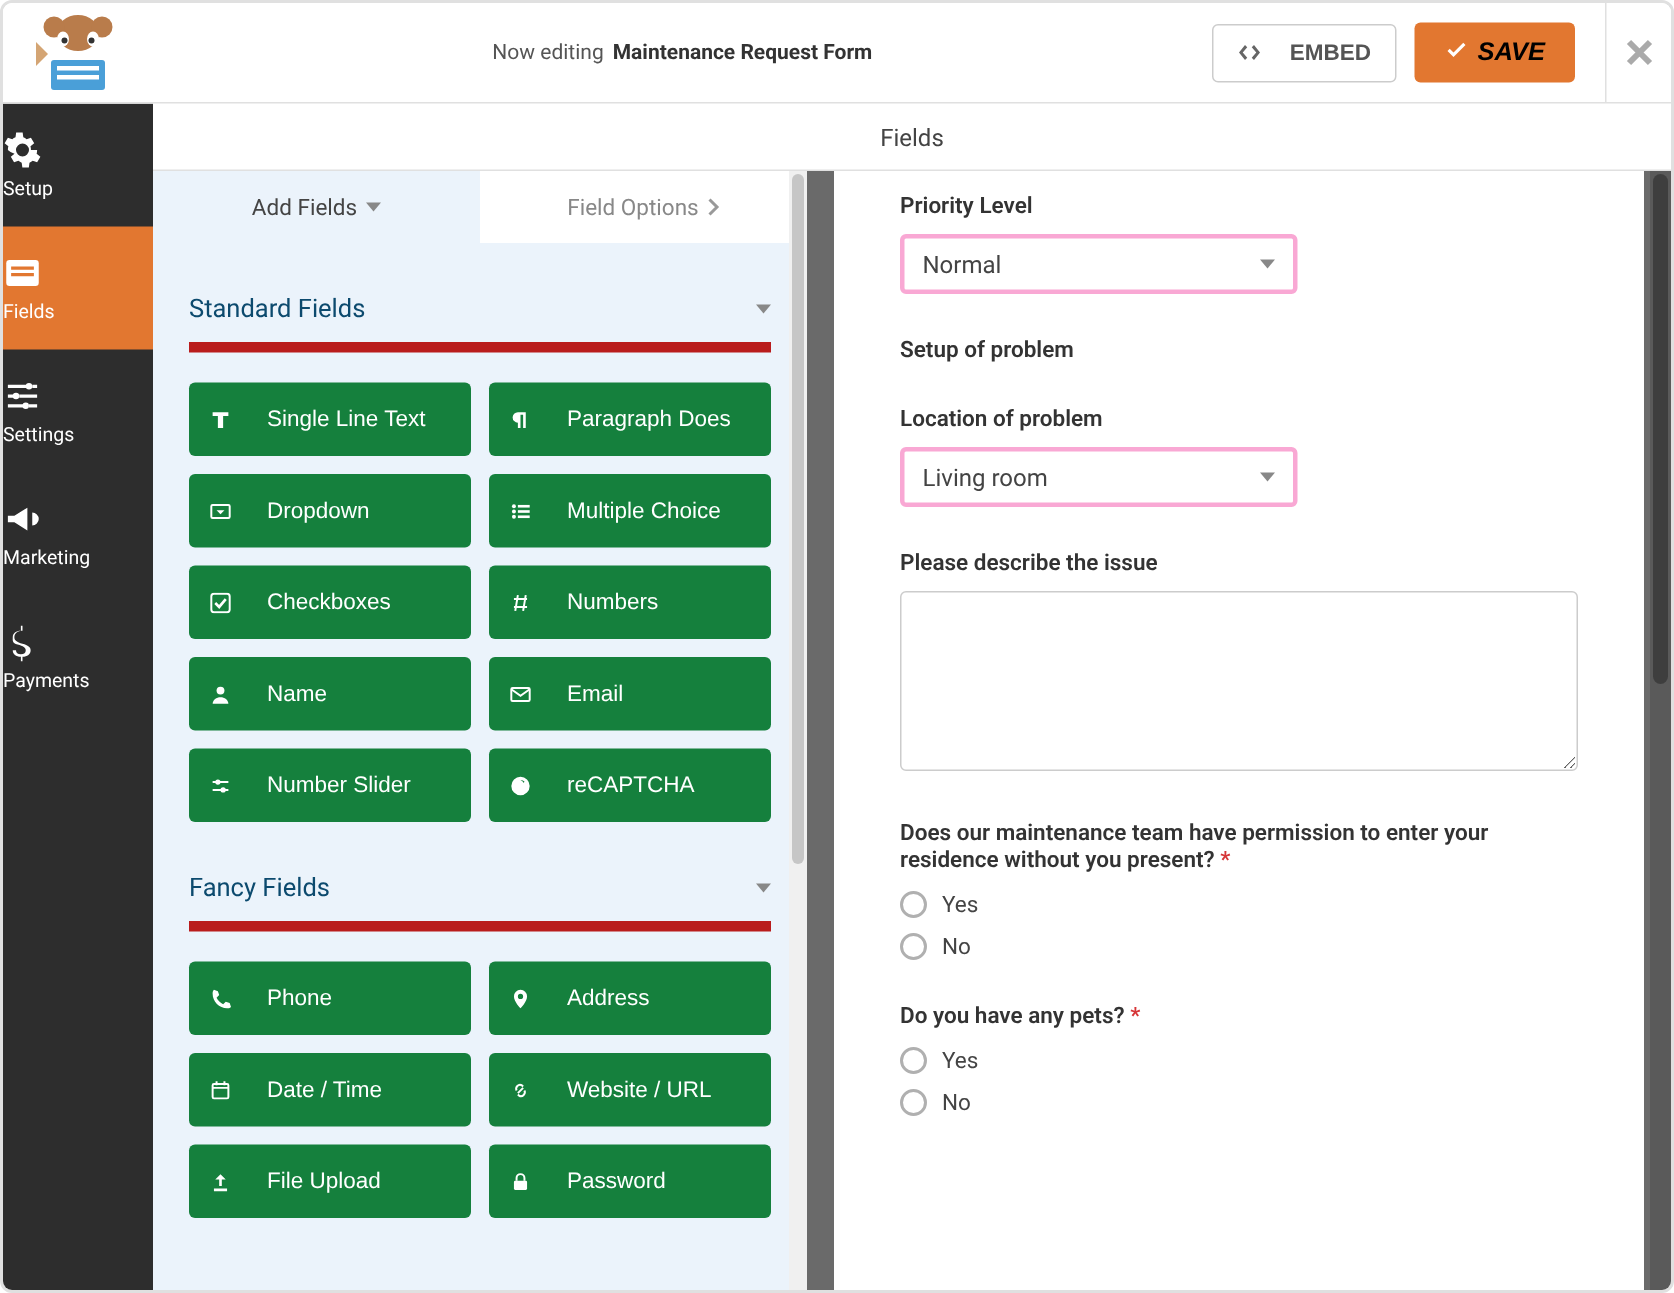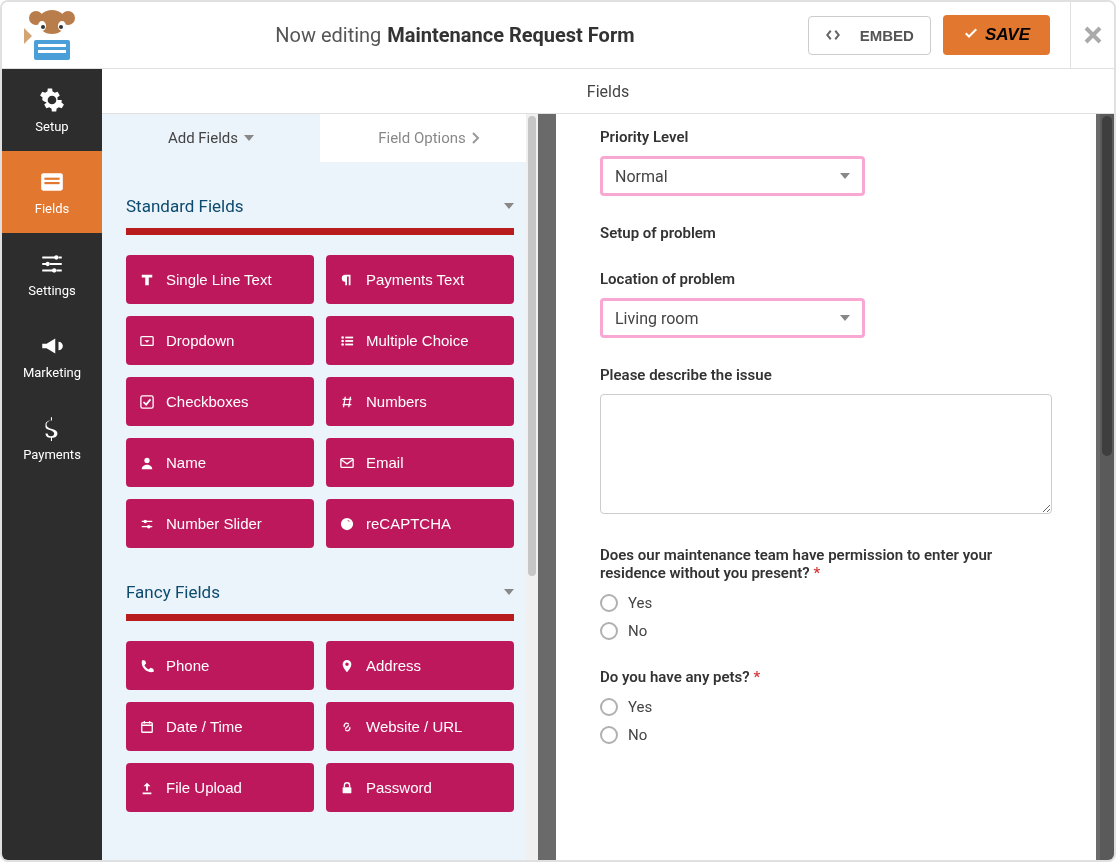--- a/index.html
+++ b/index.html
@@ -1,50 +1,50 @@
 <!DOCTYPE html>
 <html><head>
   <meta charset="utf-8">
   <style>
     * { box-sizing: border-box; margin: 0; padding: 0; }
     body { font-family: -apple-system, BlinkMacSystemFont, "Segoe UI", Roboto, sans-serif; width: 1116px; height: 862px; overflow: hidden; border: 2px solid #e0e0e0; border-radius: 8px; }
     
     .topbar { height: 67px; display: flex; align-items: center; border-bottom: 1px solid #e0e0e0; background: #fff; position: relative; }
     .logo { width: 100px; display: flex; align-items: center; justify-content: center; height: 100%; }
     .logo svg { width: 64px; height: 54px; }
-    .title-area { flex: 1; display: flex; justify-content: center; font-size: 20px; color: #444; }
+    .title-area { flex: 1; display: flex; justify-content: center; font-size: 14px; color: #444; }
     .title-area .editing { font-weight: 400; color: #555; }
     .title-area .formname { font-weight: 700; color: #333; margin-left: 6px; }
     .top-actions { display: flex; align-items: center; gap: 12px; padding-right: 20px; height: 100%; }
     .btn-embed { border: 1px solid #ccc; background: #fff; color: #555; padding: 10px 16px; font-size: 15px; font-weight: 600; border-radius: 4px; cursor: pointer; display: flex; align-items: center; gap: 19px; }
     .btn-save { background: #e27730; color: #000000; border: none; padding: 10px 20px; font-size: 17px; font-weight: 700; border-radius: 4px; cursor: pointer; display: flex; align-items: center; gap: 6px; font-style: italic; }
     .close-x { width: 44px; height: 100%; display: flex; align-items: center; justify-content: center; font-size: 26px; color: #aaa; border-left: 1px solid #e0e0e0; cursor: pointer; }
     
     .main { display: flex; height: calc(100% - 67px); }
     .sidenav { width: 100px; background: #2d2d2d; display: flex; flex-direction: column; }
-    .sidenav-item { height: 82px; display: flex; flex-direction: column; align-items: center; justify-content: center; color: #fff; font-size: 13px; cursor: pointer; gap: 6px; }
+    .sidenav-item { height: 82px; display: flex; flex-direction: column; justify-content: center; color: #fff; font-size: 13px; cursor: pointer; gap: 6px; }
     .sidenav-item.active { background: #e27730; }
     .sidenav-item svg { width: 26px; height: 26px; fill: #fff; }
     
     .center { flex: 1; display: flex; flex-direction: column; background: #f5f4f4; }
     .center-header { height: 45px; display: flex; align-items: center; justify-content: center; background: #fff; border-bottom: 1px solid #e0e0e0; font-size: 16px; color: #444; }
     .center-body { flex: 1; display: flex; overflow: hidden; }
     
     .left-panel { width: 436px; background: #ebf3fb; display: flex; flex-direction: column; position: relative; }
     .left-scrollbar { position: absolute; right: 0; top: 0; width: 12px; height: 100%; background: #f0f0f0; }
     .left-scrollbar-thumb { position: absolute; right: 2px; top: 2px; width: 8px; height: 460px; background: #c6c6c6; border-radius: 4px; }
     
     .panel-tabs { display: flex; height: 48px; }
     .panel-tab { flex: 1; display: flex; align-items: center; justify-content: center; font-size: 15px; color: #444; cursor: pointer; gap: 6px; }
     .panel-tab.inactive { background: #fff; color: #888; }
     
     .panel-content { padding: 20px 24px; overflow-y: hidden; flex: 1; }
     .section-header { display: flex; justify-content: space-between; align-items: center; padding: 14px 0 12px 0; border-bottom: 7px solid #b91c1c; font-size: 17px; color: #0c4a6e; cursor: pointer; }
     .field-grid { display: grid; grid-template-columns: 1fr 1fr; gap: 12px; padding: 20px 0; }
-    .field-btn { background: #be185d; color: #fff; border: none; padding: 16px 14px; font-size: 15px; text-align: right; border-radius: 4px; cursor: pointer; display: flex; align-items: center; gap: 12px; }
+    .field-btn { background: #15803d; color: #fff; border: none; padding: 16px 14px; font-size: 15px; text-align: right; border-radius: 4px; cursor: pointer; display: flex; align-items: center; gap: 24px; }
     .field-btn svg { width: 14px; height: 14px; fill: #fff; flex-shrink: 0; }
     
     .right-panel { flex: 1; background: #6a6a6a; display: flex; justify-content: center; padding: 0 10px; overflow: hidden; position: relative; }
     .right-scrollbar { position: absolute; right: 0; top: 0; width: 14px; height: 100%; background: rgba(0,0,0,0.15); }
     .right-scrollbar-thumb { position: absolute; right: 2px; top: 2px; width: 10px; height: 340px; background: rgba(0,0,0,0.3); border-radius: 5px; }
     .form-preview { background: #fff; width: 100%; max-width: 540px; padding: 0 44px 20px 44px; overflow-y: hidden; }
     .form-field { margin-top: 28px; margin-bottom: 14px; }
     .form-field:first-child { margin-top: 14px; }
     .form-label { font-size: 15px; font-weight: 600; color: #333; margin-bottom: 10px; display: block; }
     .form-label .req { color: #d63638; }
@@ -167,21 +167,21 @@
             <button class="field-btn">
                 <svg viewBox="0 0 16 16">
                   <path d="M2 2h12v3h-4v9H6V5H2z"></path>
                 </svg>
                 <span>Single Line Text</span>
               </button>
             <button class="field-btn">
                 <svg viewBox="0 0 16 16">
                   <path d="M6 2a4 4 0 000 8v4h2V4h2v10h2V2z"></path>
                 </svg>
-                <span>Payments Text</span>
+                <span>Paragraph Does</span>
               </button>
             <button class="field-btn">
                 <svg viewBox="0 0 16 16">
                   <rect x="1" y="3" width="14" height="10" rx="1" fill="none" stroke="#fff" stroke-width="1.5"></rect>
                   <path d="M5 7l3 3 3-3z"></path>
                 </svg>
                 <span>Dropdown</span>
               </button>
             <button class="field-btn">
                 <svg viewBox="0 0 16 16">

